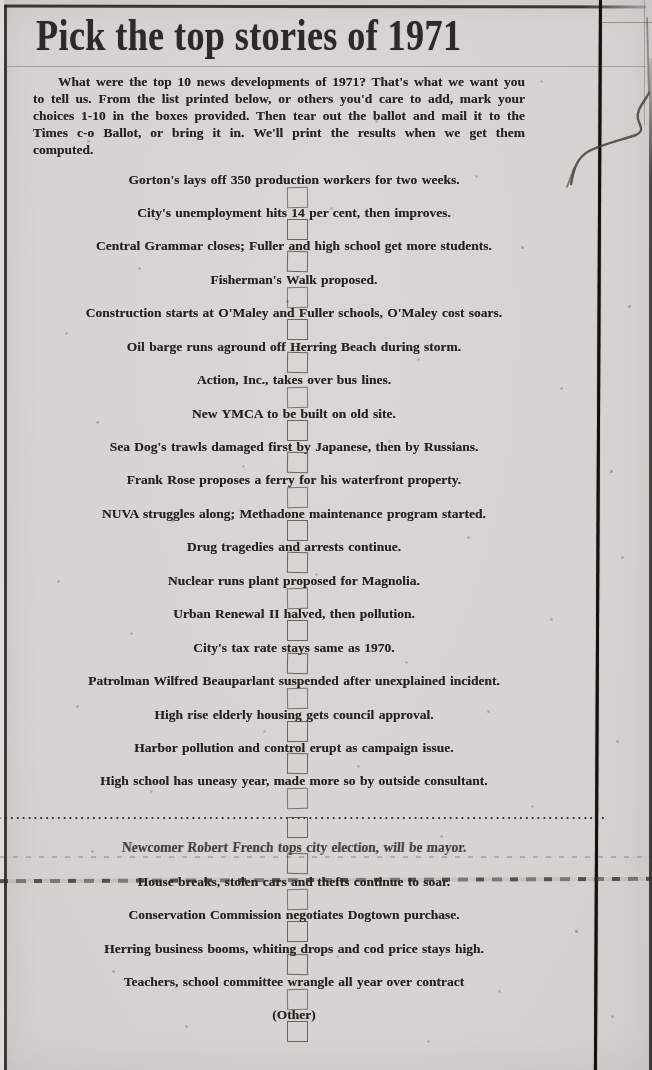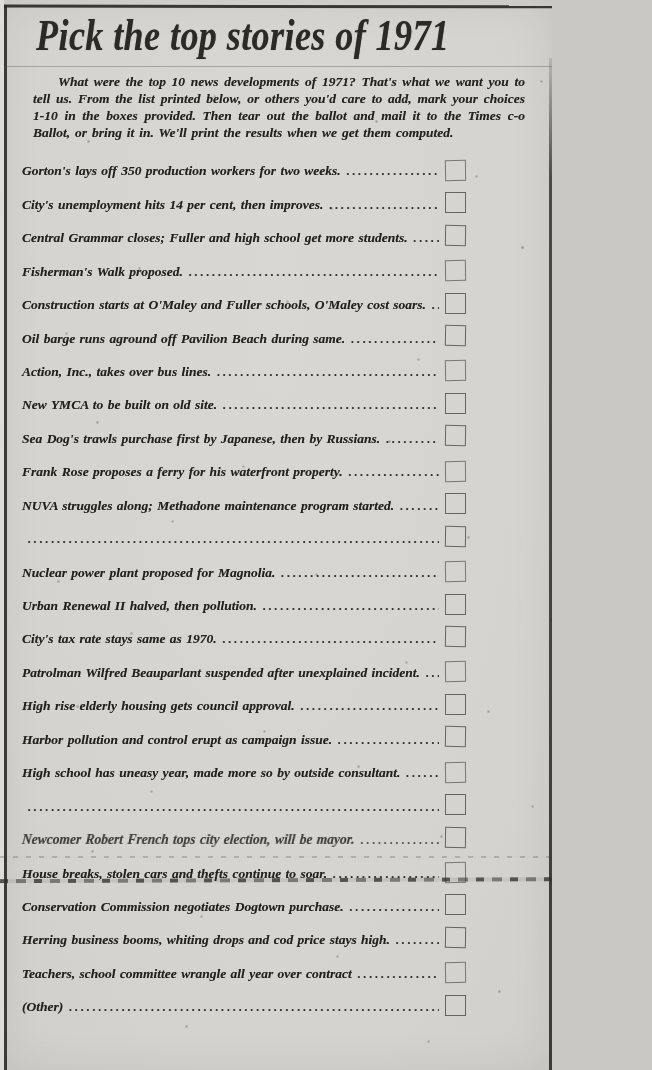--- a/index.html
+++ b/index.html
@@ -1,21 +1,20 @@
 <!DOCTYPE html>
 <html><head>
 <meta charset="utf-8">
 <style>
   html,body{margin:0;padding:0;background:#c9c8c4;}
   .page{
-    position:relative;width:552px;height:1070px;overflow:hidden;
+    position:relative;width:652px;height:1070px;overflow:hidden;
     background:radial-gradient(ellipse at 50% 30%, #d8d7d3 0%, #d4d3cf 70%, #d0cfcb 100%);
     font-family:"Liberation Serif","DejaVu Serif",serif;
     box-shadow:inset 0 0 45px rgba(0,0,0,.07);
-    font-style:italic;
   }
   
   .gutter-left{position:absolute;left:0;top:0;width:4px;height:100%;background:rgba(238,237,233,.55);}
   .border-left{position:absolute;left:4px;top:5px;width:2.5px;height:1065px;background:rgba(42,39,33,.88);}
   .border-top{position:absolute;left:4px;top:5px;width:642px;height:2.5px;
     background:linear-gradient(90deg,rgba(42,39,33,.9) 0 90%,rgba(42,39,33,.25));transform:rotate(.08deg);}
   .hairline-title{position:absolute;left:6px;top:66px;width:640px;height:1px;background:rgba(110,107,99,.45);}
   .column-rule{position:absolute;left:599px;top:-2px;width:3.2px;height:1076px;background:#14110c;
     transform:rotate(.27deg);transform-origin:50% 0;box-shadow:0 0 1px rgba(20,17,12,.7);}
   .hairline-right{position:absolute;left:601px;top:22px;width:51px;height:1.2px;background:rgba(70,66,58,.45);}
@@ -57,21 +56,21 @@
     letter-spacing:.5px;white-space:nowrap;width:max-content;
     transform:scaleX(.82);transform-origin:left top;
     text-shadow:0 0 1px rgba(43,42,38,.45);
   }
   .intro{
     margin:15px 0 8px 33px;width:492px;font-size:13.5px;line-height:16.9px;font-weight:bold;
     color:#24221e;text-align:justify;text-indent:25px;word-spacing:1.5px;
     text-shadow:0 0 .6px rgba(36,34,30,.4);
   }
   .list{margin-top:13px;}
-  .row{display:flex;align-items:center;height:33.45px;padding-left:22px;padding-right:86px;}
+  .row{display:flex;align-items:center;height:33.45px;padding-left:22px;padding-right:86px;flex-direction:column;}
   .story{white-space:nowrap;font-size:13.5px;font-weight:bold;color:#23211d;word-spacing:1px;
     text-shadow:0 0 .6px rgba(35,33,29,.4);}
   .dots{flex:1 1 auto;overflow:hidden;white-space:nowrap;font-size:13px;font-weight:bold;
     color:#2e2c27;letter-spacing:2.6px;padding-left:6px;}
   .dots::after{content:"..........................................................................................................";}
   .box{flex:0 0 auto;width:19px;height:19px;border:1.6px solid rgba(72,69,62,.78);
     margin-left:6px;transform:translateY(-2px);background:transparent;cursor:pointer;}
   .row:nth-child(3n) .box{transform:translateY(-3px) rotate(.9deg);}
   .row:nth-child(3n+1) .box{transform:translateY(-1px) rotate(-.8deg);border-color:rgba(72,69,62,.65);}
   .row:nth-child(4n) .box{border-width:1.4px;}
@@ -112,55 +111,56 @@
     <span class="story">Fisherman's Walk proposed.</span>
     <span class="dots"></span>
     <span class="box"></span>
   </div>
       <div class="row">
     <span class="story">Construction starts at O'Maley and Fuller schools, O'Maley cost soars.</span>
     <span class="dots"></span>
     <span class="box"></span>
   </div>
       <div class="row">
-    <span class="story">Oil barge runs aground off Pavilion Beach during same.</span>
+    <span class="story">Oil barge runs aground off Herring Beach during storm.</span>
     <span class="dots"></span>
     <span class="box"></span>
   </div>
       <div class="row">
     <span class="story">Action, Inc., takes over bus lines.</span>
     <span class="dots"></span>
     <span class="box"></span>
   </div>
       <div class="row">
     <span class="story">New YMCA to be built on old site.</span>
     <span class="dots"></span>
     <span class="box"></span>
   </div>
       <div class="row">
-    <span class="story">Sea Dog's trawls purchase first by Japanese, then by Russians.</span>
+    <span class="story">Sea Dog's trawls damaged first by Japanese, then by Russians.</span>
     <span class="dots"></span>
     <span class="box"></span>
   </div>
       <div class="row">
     <span class="story">Frank Rose proposes a ferry for his waterfront property.</span>
     <span class="dots"></span>
     <span class="box"></span>
   </div>
       <div class="row">
     <span class="story">NUVA struggles along; Methadone maintenance program started.</span>
     <span class="dots"></span>
     <span class="box"></span>
   </div>
       <div class="row">
-    <span class="dots"></span>
-    <span class="box"></span>
-  </div>
-      <div class="row">
-    <span class="story">Nuclear power plant proposed for Magnolia.</span>
+    <span class="story">Drug tragedies and arrests continue.</span>
+    <span class="dots"></span>
+    <span class="box"></span>
+  </div>
+      <div class="row">
+    <span class="story">Nuclear runs plant proposed for Magnolia.</span>
     <span class="dots"></span>
     <span class="box"></span>
   </div>
       <div class="row">
     <span class="story">Urban Renewal II halved, then pollution.</span>
     <span class="dots"></span>
     <span class="box"></span>
   </div>
       <div class="row">
     <span class="story">City's tax rate stays same as 1970.</span>

